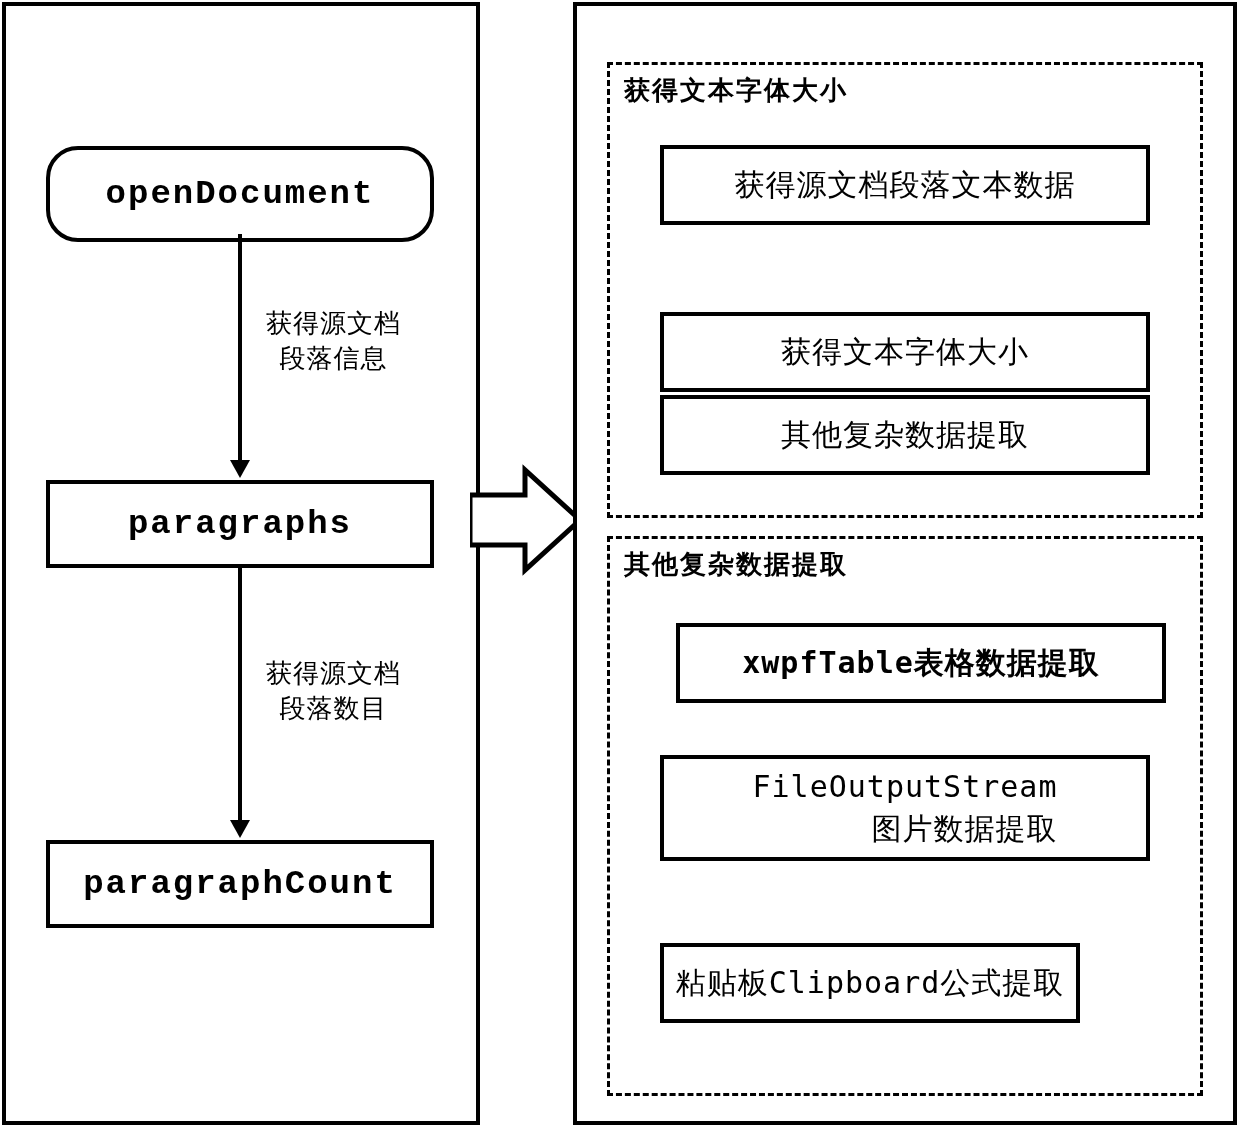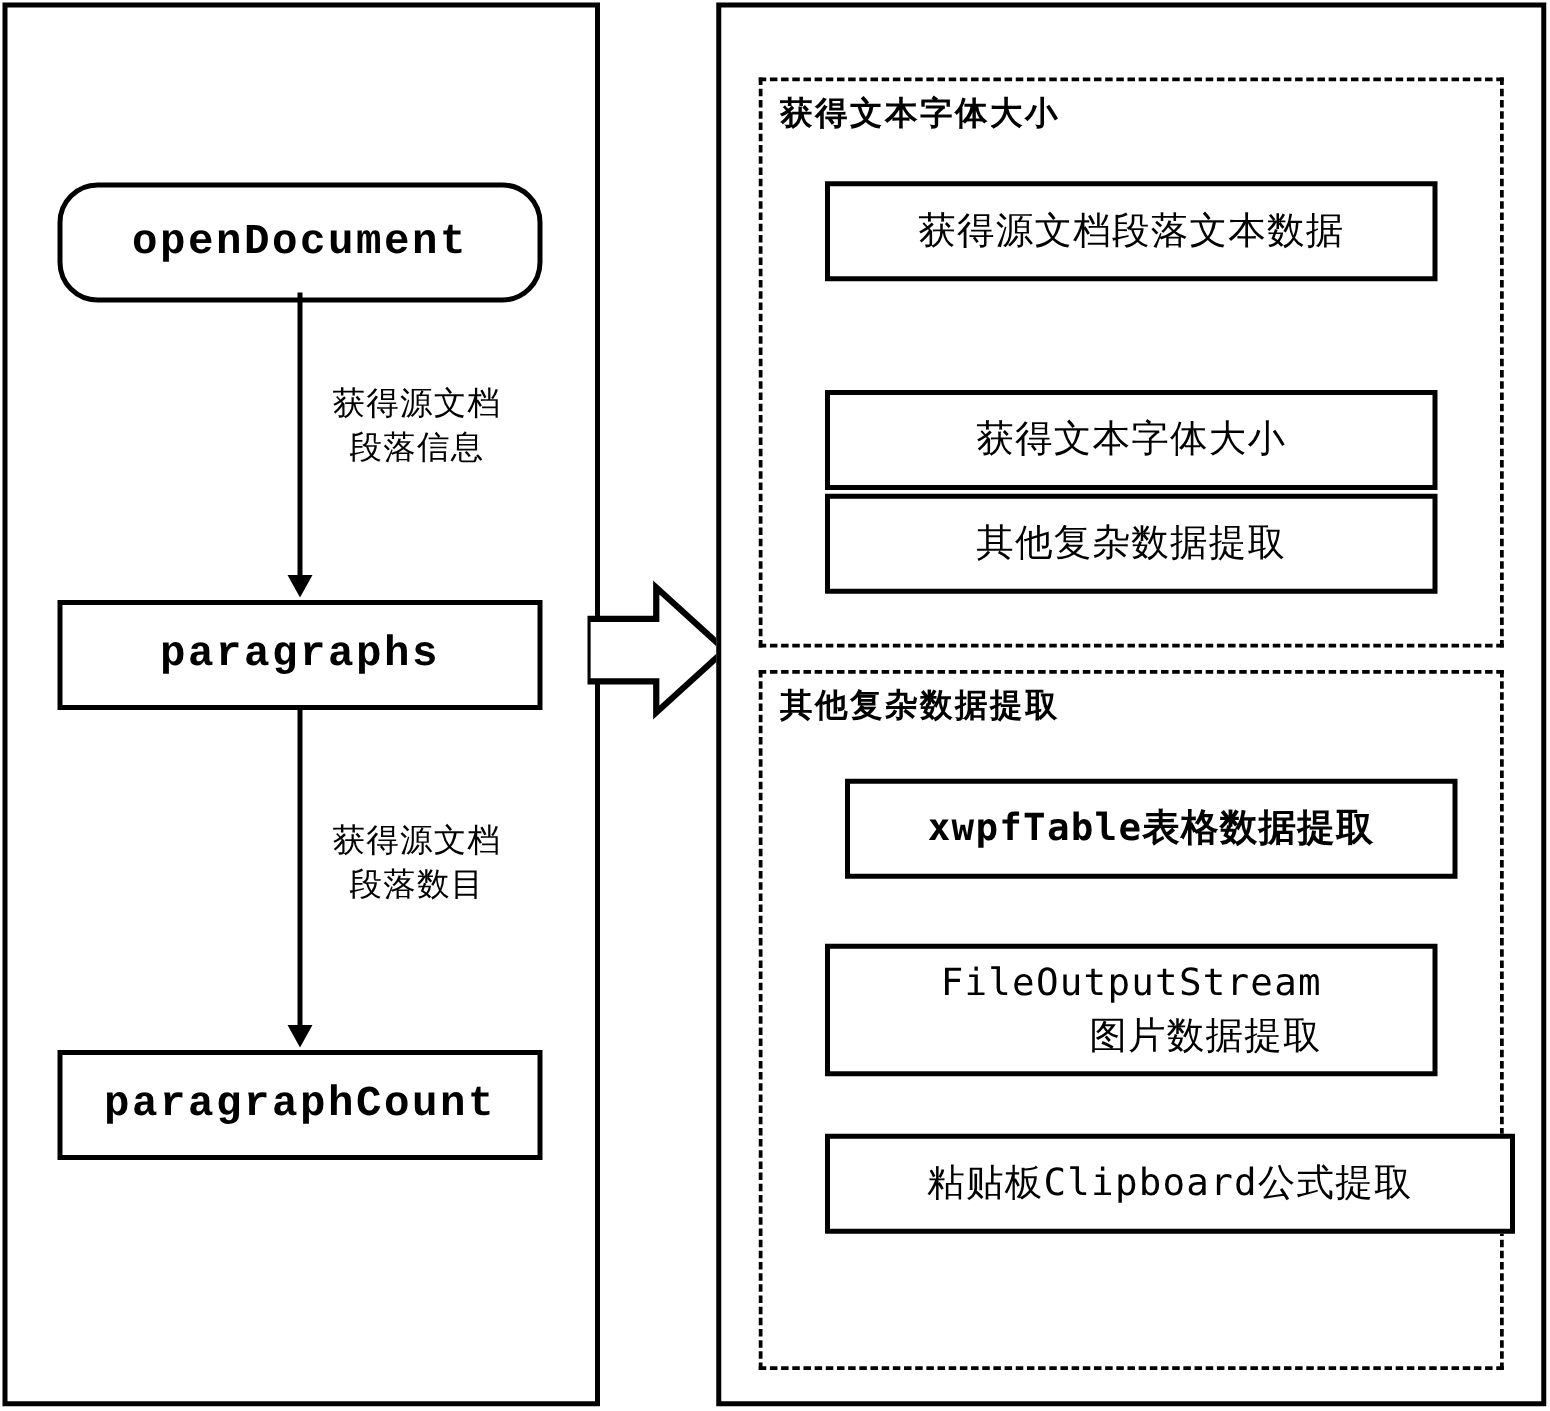--- a/index.html
+++ b/index.html
@@ -154,20 +154,20 @@
     <div class="sub-panel" style="left:30px; top:530px; width:596px; height:560px;">
       <div class="sub-panel-title">其他复杂数据提取</div>
 
       <div class="sub-box" style="left:66px; top:84px; width:490px; height:80px; font-weight:bold;">
         <span>xwpfTable表格数据提取</span>
       </div>
       <div class="sub-box" style="left:50px; top:216px; width:490px; height:106px; white-space:pre;text-align:right;">
         <span>FileOutputStream
 图片数据提取</span>
       </div>
-      <div class="sub-box" style="left:50px; top:368px; width:552px; height:80px;">
+      <div class="sub-box" style="left:50px; top:404px; width:420px; height:80px;">
         <span>粘贴板Clipboard公式提取</span>
       </div>
     </div>
 
   </div>
 
 </div>
 
 </body></html>

